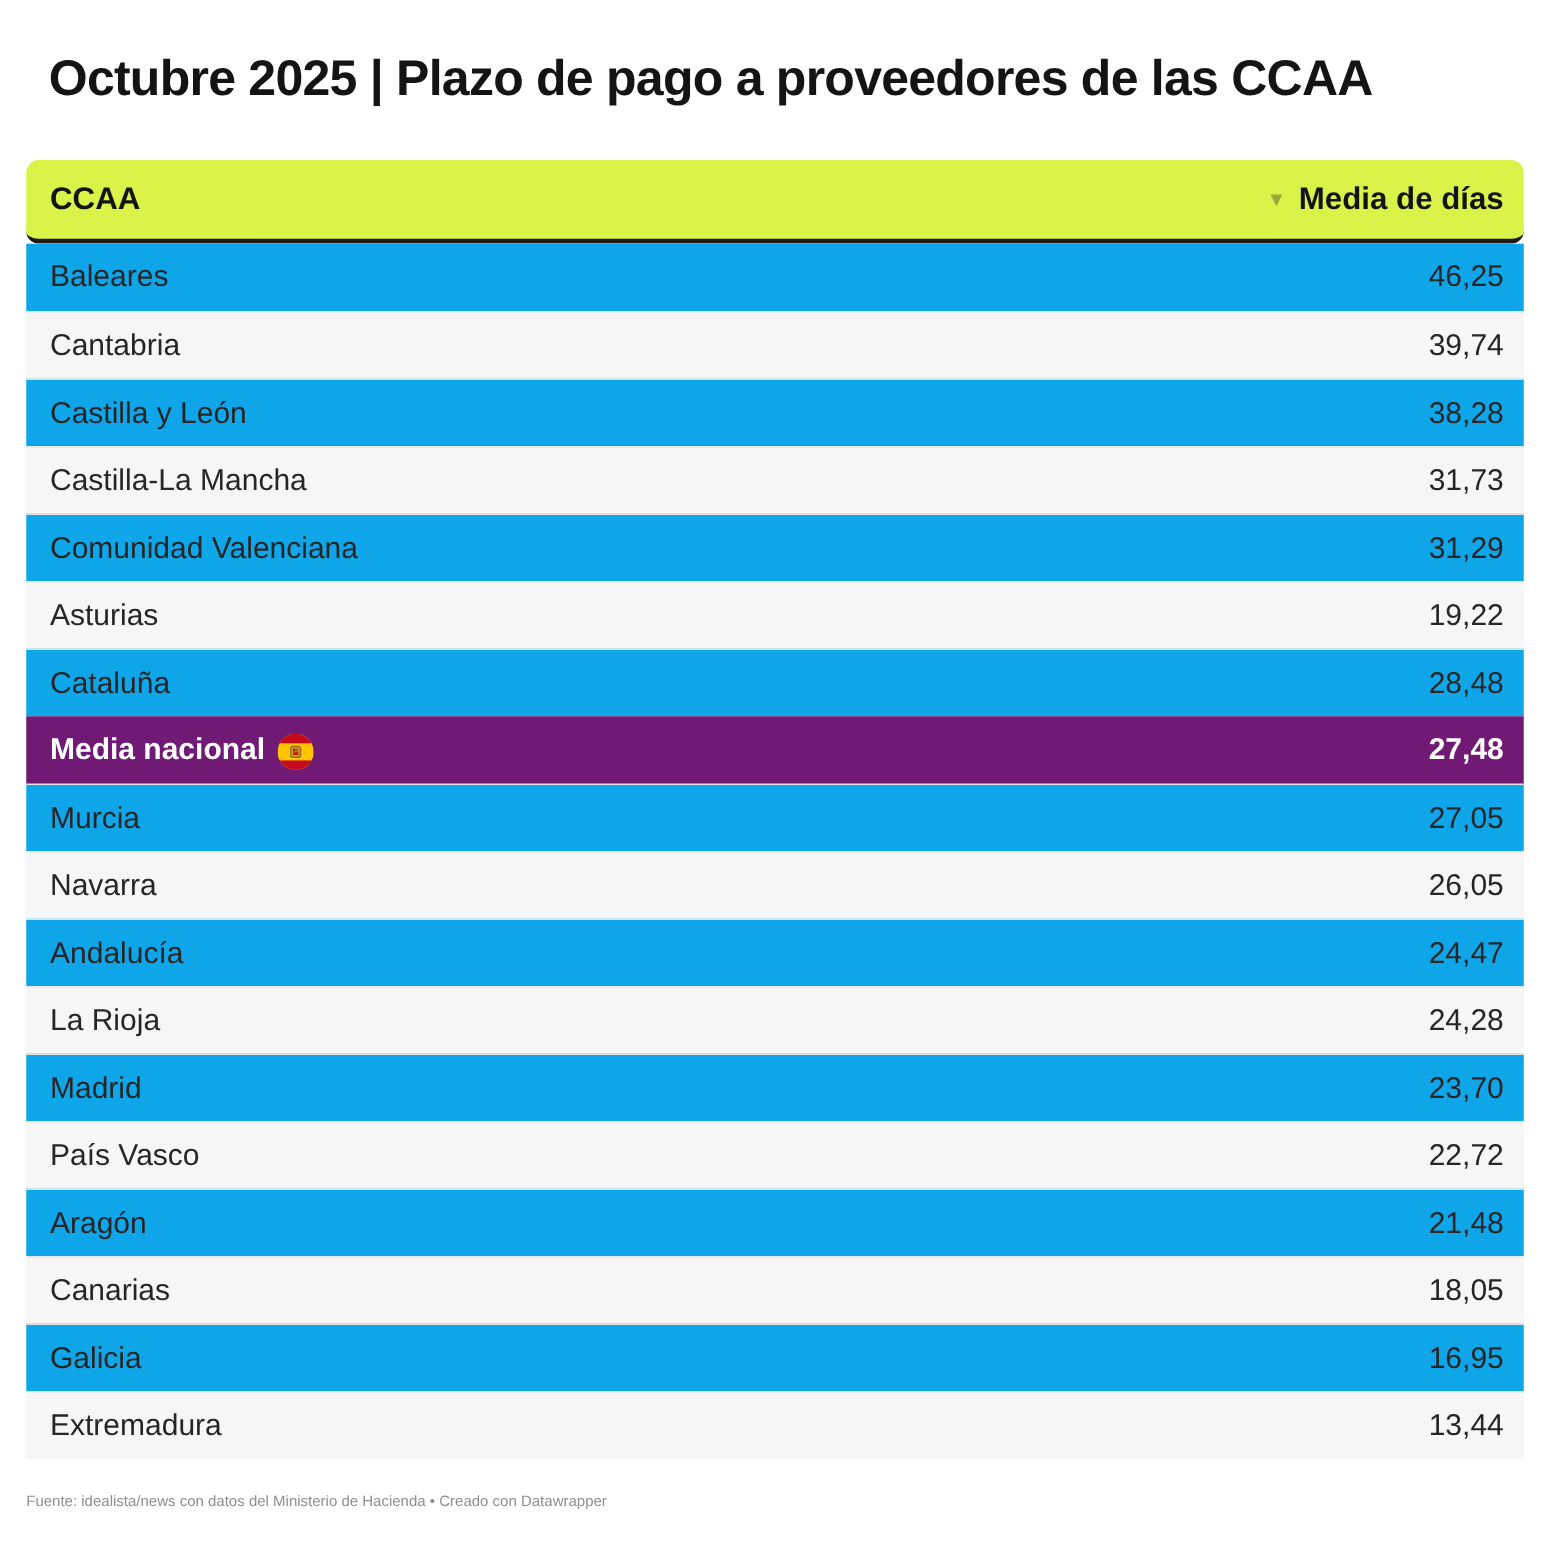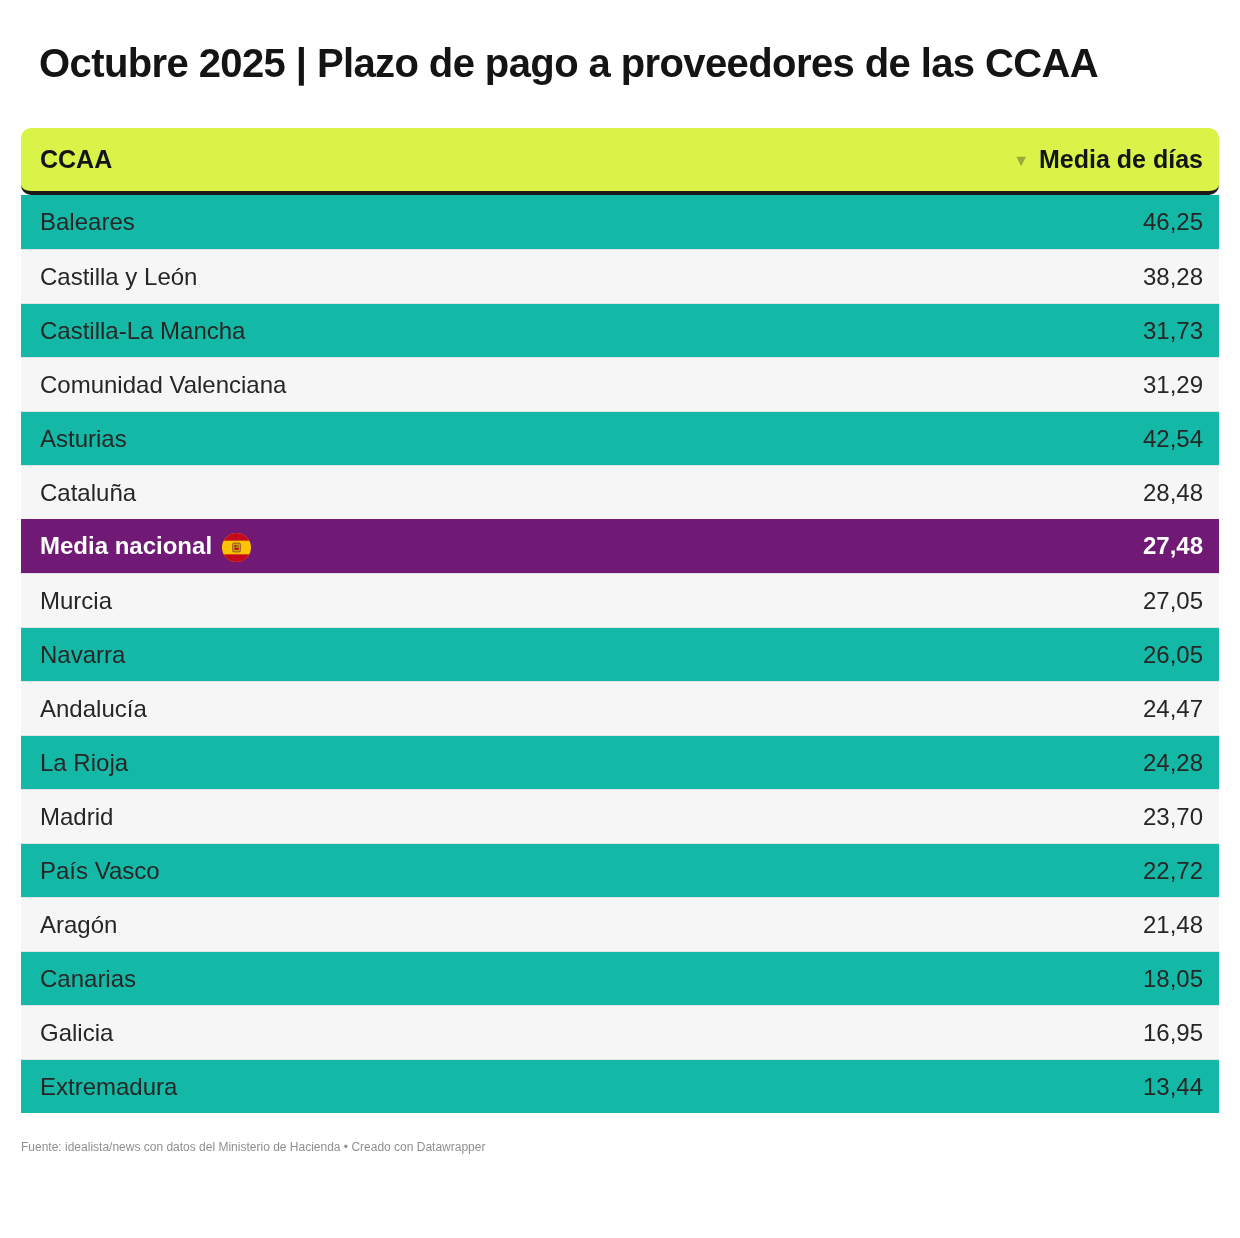--- a/index.html
+++ b/index.html
@@ -57,21 +57,21 @@
   }
   .tbody { width: 100%; }
   .row {
     display: flex;
     justify-content: space-between;
     align-items: center;
     height: 54px;
     padding: 0 16px 0 19px;
     font-size: 24px;
     color: #262626;
-    background: #14b8a6;
+    background: #0ea5e9;
   }
   .row + .row { border-top: 1px solid #e3e3e3; }
   .row:nth-child(even) { background: #f6f6f6; }
   .tbody .row.highlight {
     background: #701a75;
     color: #ffffff;
     font-weight: 700;
     border-top: none;
   }
   .cell-name {
@@ -115,39 +115,43 @@
       </span>
     </div>
 
     <div class="tbody">
 
       <div class="row">
         <span class="cell-name">Baleares</span>
         <span class="cell-value">46,25</span>
       </div>
 
+      <div class="row">
+        <span class="cell-name">Cantabria</span>
+        <span class="cell-value">39,74</span>
+      </div>
 
       <div class="row">
         <span class="cell-name">Castilla y León</span>
         <span class="cell-value">38,28</span>
       </div>
 
       <div class="row">
         <span class="cell-name">Castilla-La Mancha</span>
         <span class="cell-value">31,73</span>
       </div>
 
       <div class="row">
         <span class="cell-name">Comunidad Valenciana</span>
         <span class="cell-value">31,29</span>
       </div>
 
       <div class="row">
         <span class="cell-name">Asturias</span>
-        <span class="cell-value">42,54</span>
+        <span class="cell-value">19,22</span>
       </div>
 
       <div class="row">
         <span class="cell-name">Cataluña</span>
         <span class="cell-value">28,48</span>
       </div>
 
       <div class="row highlight">
         <span class="cell-name">
           <span>Media nacional</span>

